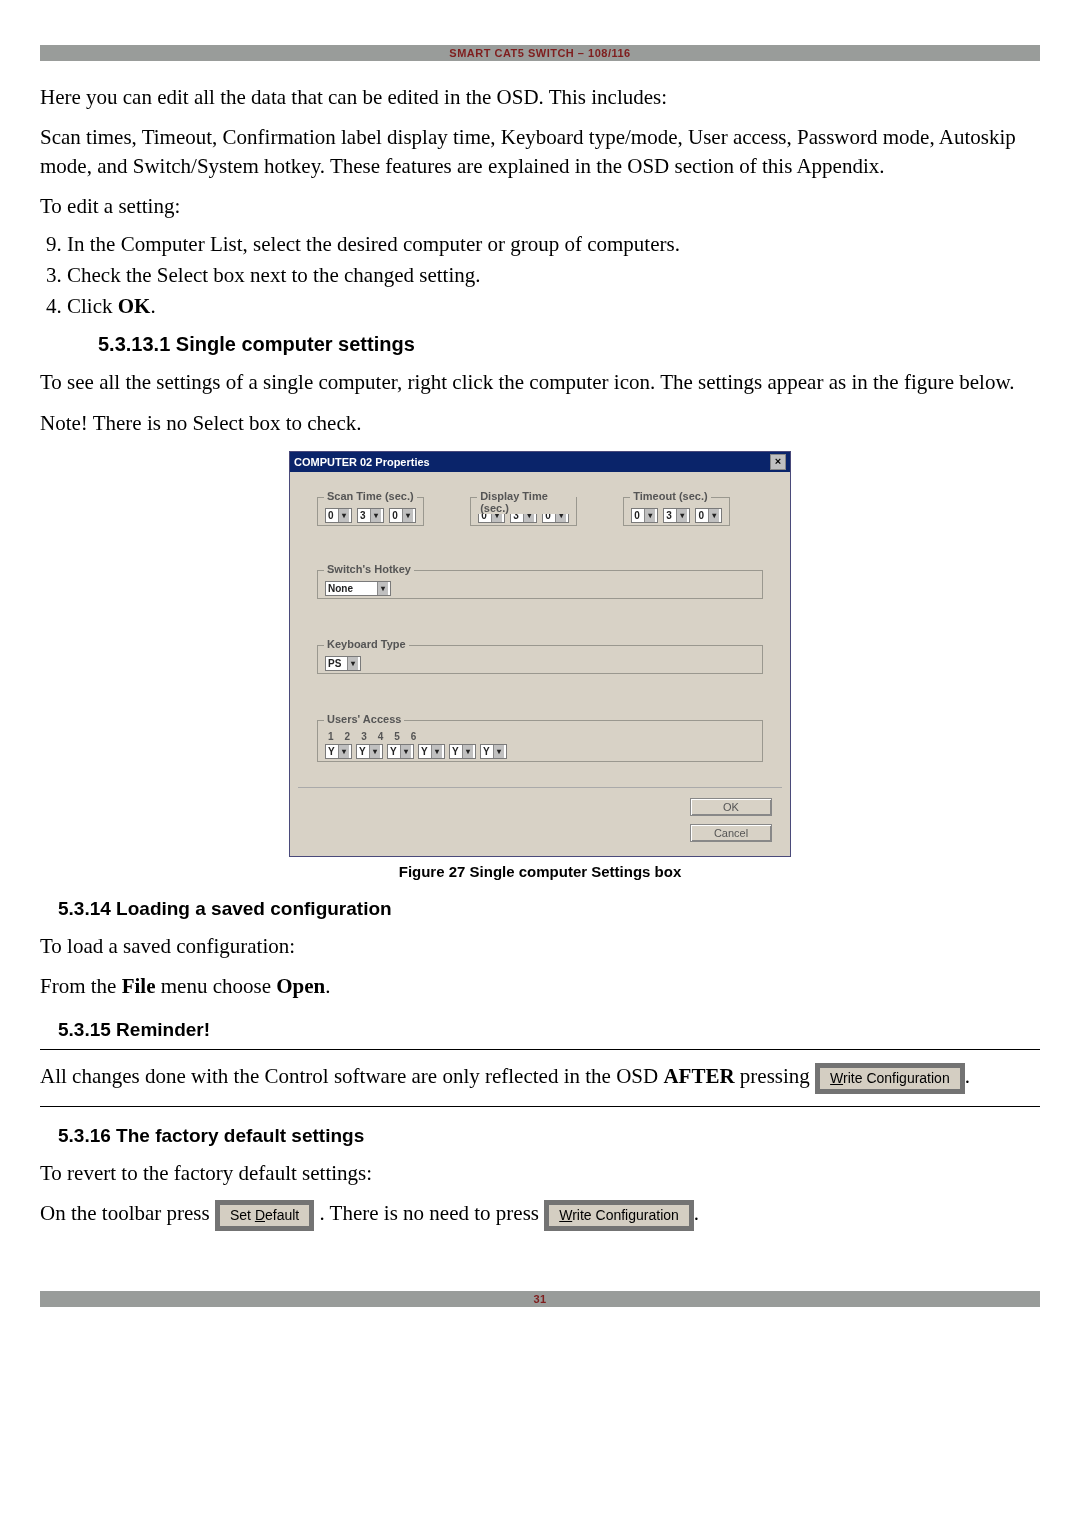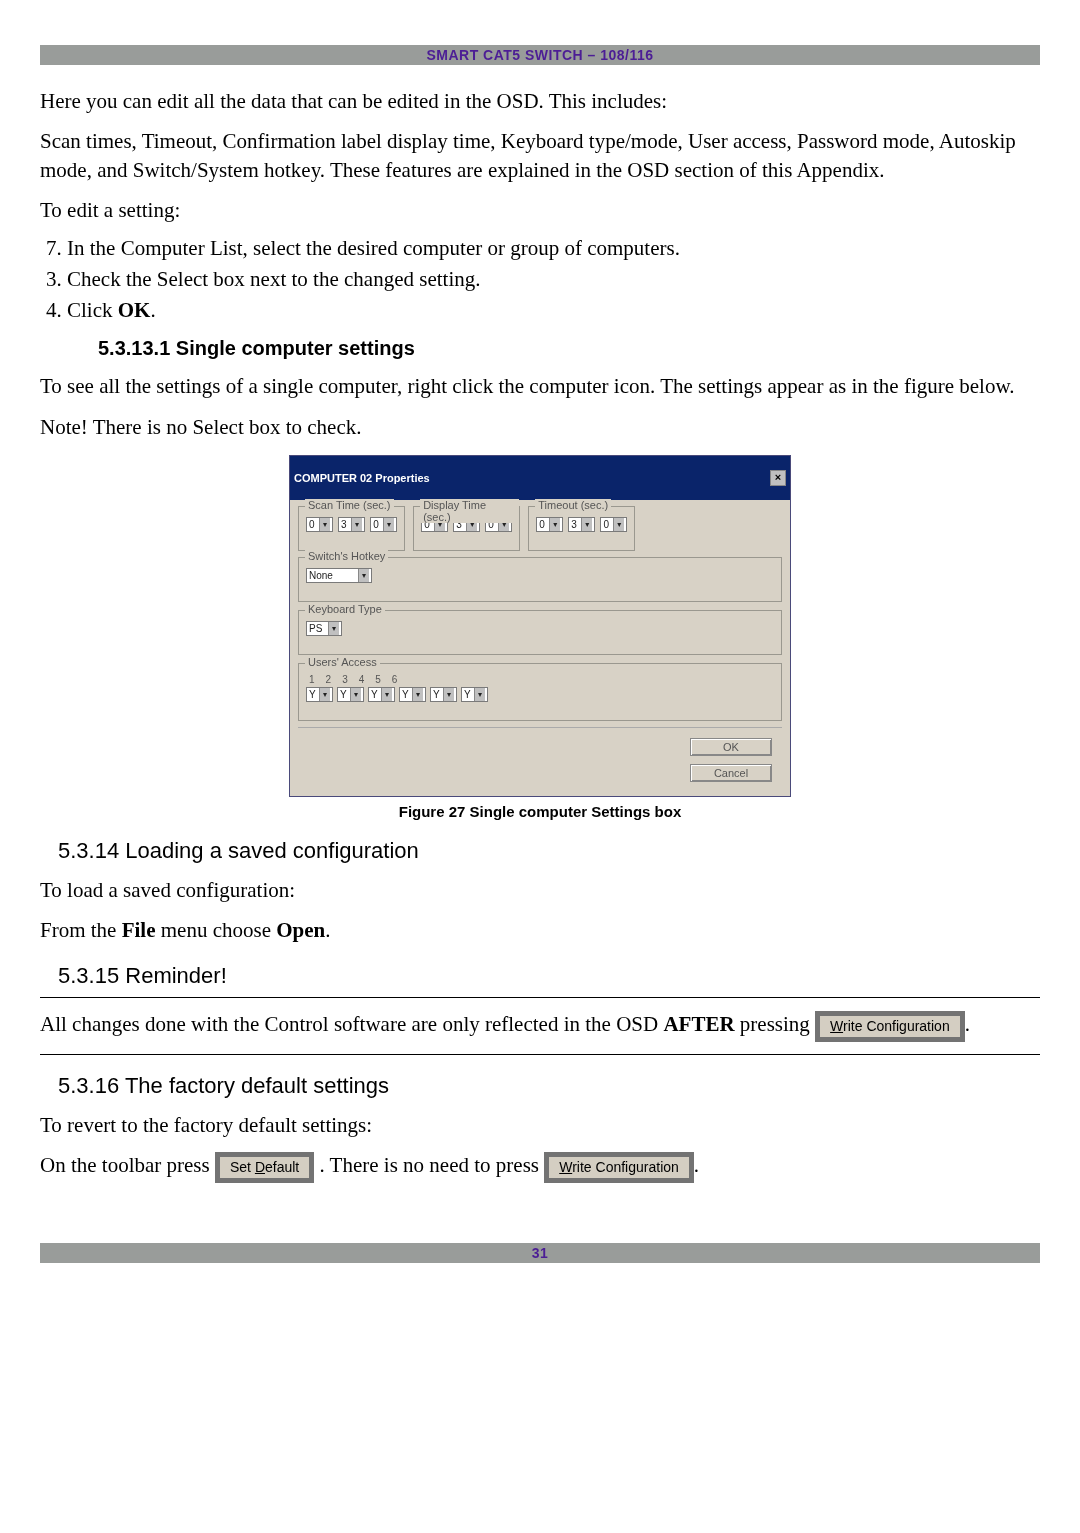--- a/index.html
+++ b/index.html
@@ -7,43 +7,43 @@
     font-size: 21px;
     color: #000;
     background: #fff;
     margin: 0;
     padding: 45px 40px;
     width: 1080px;
     box-sizing: border-box;
   }
   .header-bar, .footer-bar {
     background: #999c9a;
-    color: #4c1d95;
+    color: #7f1d1d;
     font-family: Arial, Helvetica, sans-serif;
-    font-size: 14px;
+    font-size: 11px;
     font-weight: bold;
     text-align: center;
     padding: 2px 0;
     letter-spacing: 0.5px;
   }
   .header-bar { margin-bottom: 22px; }
   .footer-bar { margin-top: 60px; }
   p { margin: 12px 0; line-height: 1.35; }
   .ol-steps { margin: 10px 0 10px 6px; padding: 0; }
   .ol-steps .step { margin: 6px 0; }
   .h4 {
     font-family: Arial, Helvetica, sans-serif;
     font-weight: bold;
     font-size: 20px;
     margin: 14px 0 6px 58px;
   }
   .h3 {
     font-family: Arial, Helvetica, sans-serif;
-    font-weight: normal;
-    font-size: 22px;
+    font-weight: bold;
+    font-size: 19px;
     margin: 18px 0 8px 18px;
   }
   .fig-wrap { text-align: center; margin: 14px 0 4px; }
   .fig-caption {
     font-family: Arial, Helvetica, sans-serif;
     font-weight: bold;
     font-size: 15px;
     text-align: center;
     margin: 6px 0 14px;
   }
@@ -69,45 +69,46 @@
     font-family: "MS Sans Serif", Tahoma, sans-serif;
     font-size: 11px;
     text-align: left;
     color: #222;
     background: #d8d2c6;
   }
   .dialog-title {
     background: #0a246a;
     color: #fff;
     font-weight: bold;
-    padding: 14px 4px;
+    padding: 2px 4px;
     display: flex;
     justify-content: space-between;
     align-items: center;
     gap: 28px;
   }
   .close-box {
     background: #c0c0c0;
     color: #000;
     width: 14px;
     height: 14px;
     font-size: 11px;
     text-align: center;
     line-height: 13px;
     border: 1px solid #888;
     font-weight: bold;
   }
   .dialog-body { padding: 6px 8px 8px; }
   .fs {
     border: 1px solid #9a988f;
     position: relative;
-    padding: 10px 6px 18px;
-    margin: 0;
+    padding: 10px 6px 2px;
+    margin: 19px;
     display: inline-block;
     vertical-align: top;
+    font-weight: bold;
   }
   .fs .legend {
     position: absolute;
     top: -8px;
     left: 6px;
     background: #d8d2c6;
     padding: 0 3px;
     font-size: 11px;
     color: #555;
   }
@@ -159,21 +160,21 @@
 
 <div class="header-bar">SMART CAT5 SWITCH – 108/116</div>
 
 <p>Here you can edit all the data that can be edited in the OSD. This includes:</p>
 
 <p>Scan times, Timeout, Confirmation label display time, Keyboard type/mode, User access, Password mode, Autoskip mode, and Switch/System hotkey. These features are explained in the OSD section of this Appendix.</p>
 
 <p>To edit a setting:</p>
 
 <div class="ol-steps">
-  <div class="step">7.  In the Computer List, select the desired computer or group of computers.</div>
+  <div class="step">9.  In the Computer List, select the desired computer or group of computers.</div>
   <div class="step">3.  Check the Select box next to the changed setting.</div>
   <div class="step">
     <span>4.  Click </span><b>OK</b><span>.</span>
   </div>
 </div>
 
 <div class="h4">5.3.13.1 Single computer settings</div>
 
 <p>To see all the settings of a single computer, right click the computer icon. The settings appear as in the figure below.</p>
 

